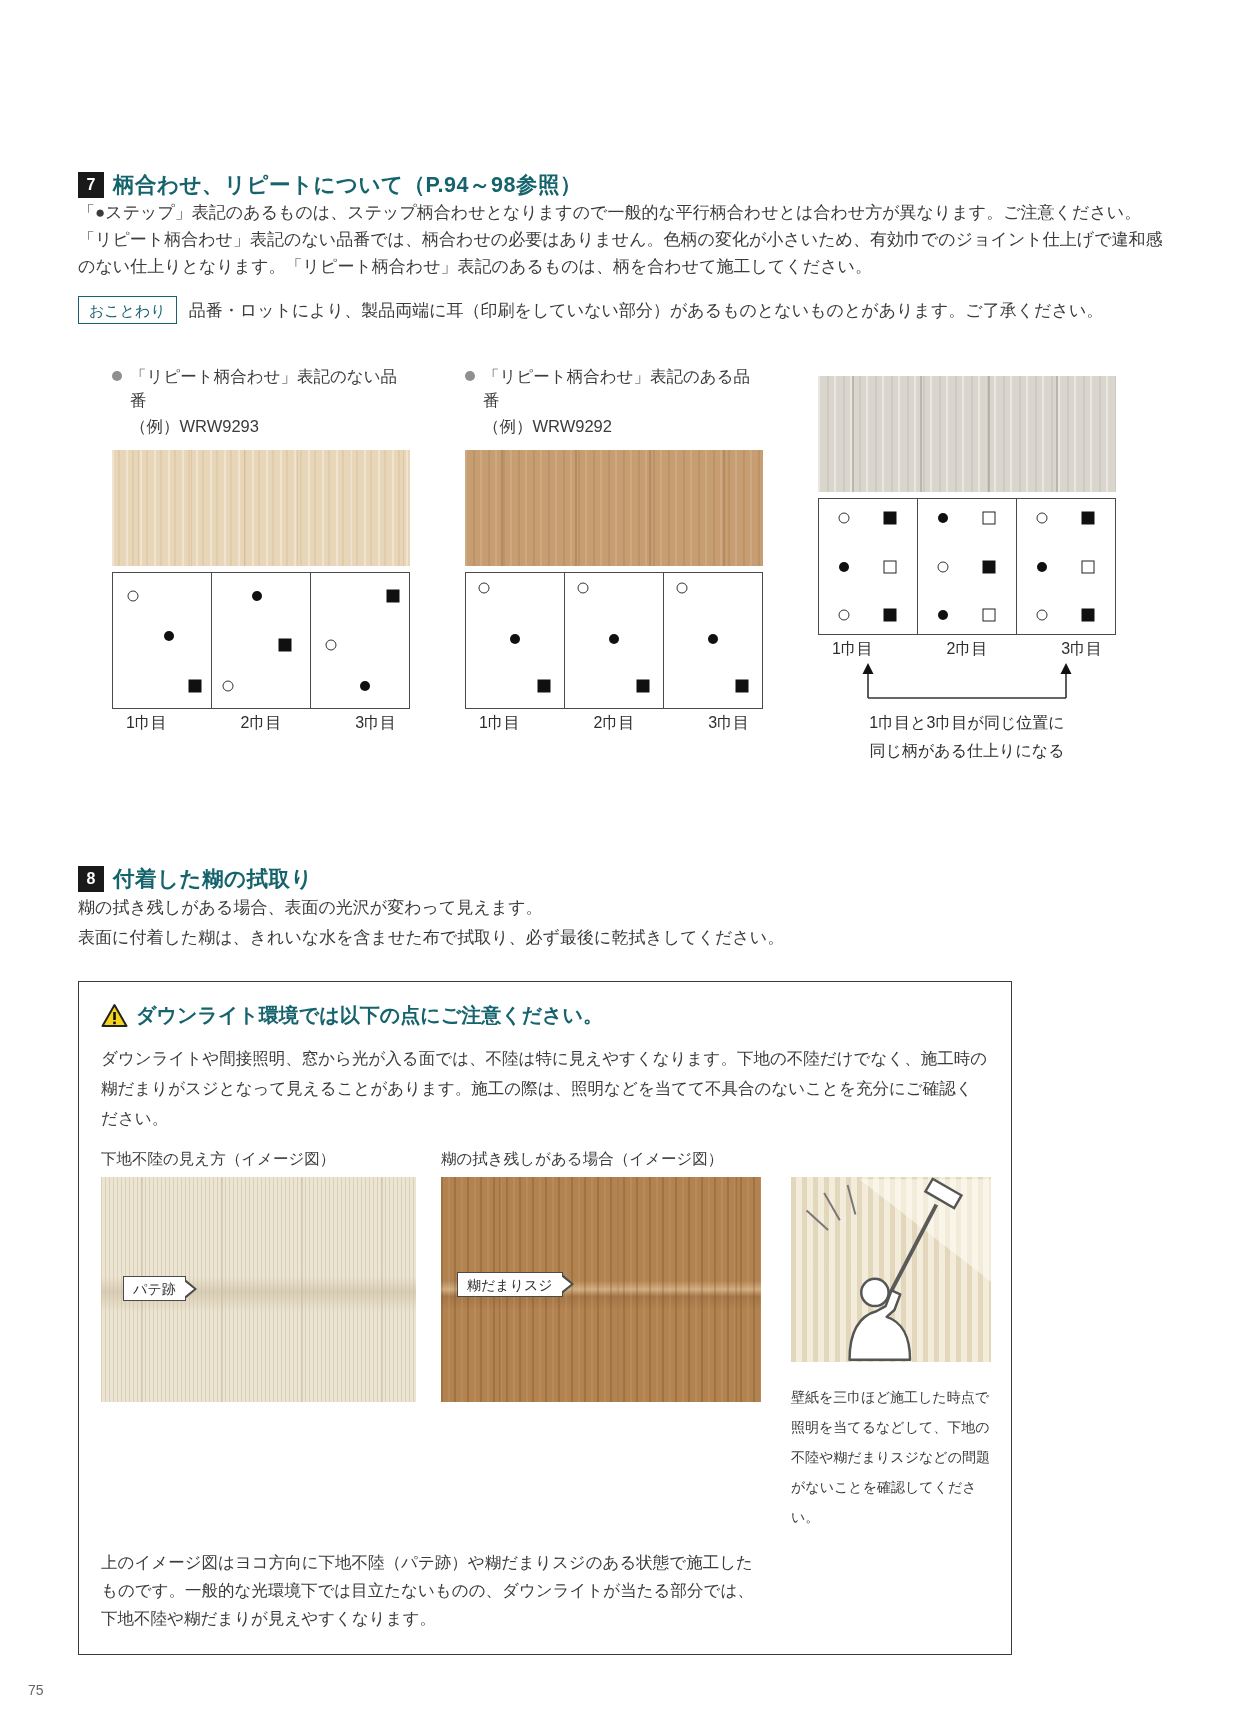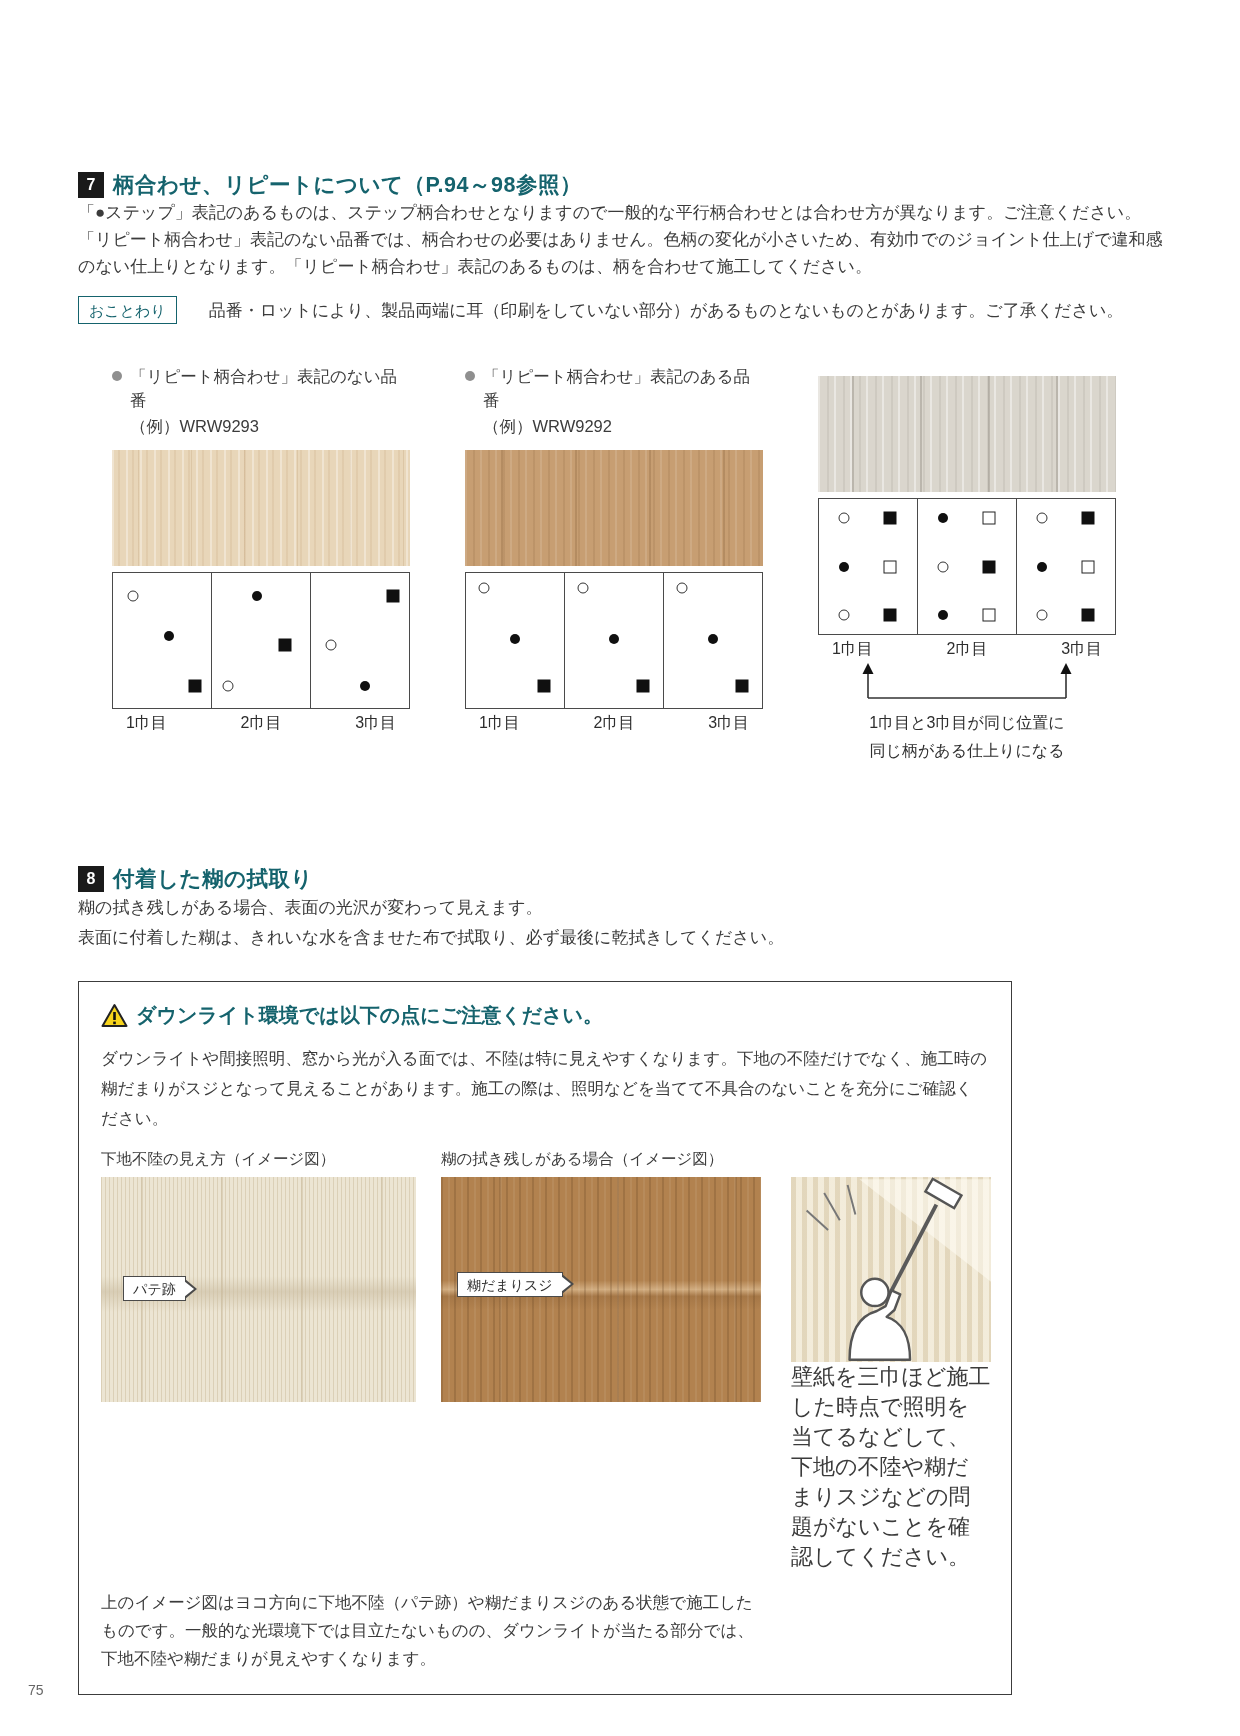--- a/index.html
+++ b/index.html
@@ -15,21 +15,21 @@
   .sec7{margin-top:170px;}
   .sec8{margin-top:100px;}
 
   p.body{margin:0;font-size:17px;line-height:27px;color:#3b3b3b;}
   .after-head{margin-top:12px;}
   .spaced{margin-top:26px;}
 
   .note-row{display:flex;align-items:center;gap:12px;margin-top:16px;}
   .note-badge{display:inline-block;border:1.5px solid #15636d;color:#15636d;
     font-size:15px;line-height:1;padding:6px 10px 5px;white-space:nowrap;}
-  .note-text{font-size:17px;color:#3b3b3b;margin-left:20px;}
+  .note-text{font-size:17px;color:#3b3b3b;}
 
   
   .examples{display:flex;gap:21px;margin-top:40px;width:940px;}
   .example-col{width:298px;flex:0 0 auto;padding-left:34px;}
   .ex-head{display:flex;gap:8px;font-size:16.5px;line-height:24px;color:#3b3b3b;}
   .bullet{width:10px;height:10px;border-radius:50%;background:#8f8f8f;margin-top:7px;flex:0 0 auto;}
   .ex-code{margin-top:2px;}
 
   .swatch{margin-top:12px;height:116px;}
   .swatch-cream{background-color:#e8d6b9;background-image:
@@ -89,21 +89,21 @@
   .callout{position:absolute;background:#fff;border:1.5px solid #4a4a4a;color:#2e2e2e;
     font-size:14px;line-height:1;padding:5px 9px 4px;white-space:nowrap;}
   .callout::before{content:"";position:absolute;right:-12px;top:50%;transform:translateY(-50%);
     border-left:12px solid #4a4a4a;border-top:10px solid transparent;border-bottom:10px solid transparent;}
   .callout::after{content:"";position:absolute;right:-9px;top:50%;transform:translateY(-50%);
     border-left:10px solid #fff;border-top:8px solid transparent;border-bottom:8px solid transparent;}
   .callout-left{left:7%;top:44%;}
   .callout-mid{left:5%;top:42%;}
 
   .bottom-text{margin:16px 0 0;width:660px;font-size:16.5px;line-height:28px;color:#3b3b3b;}
-  .right-text{margin:0 0 0;font-size:22px;line-height:30px;color:#3b3b3b;}
+  .right-text{margin:20px 0 0;font-size:14px;line-height:30px;color:#3b3b3b;}
 
   .page-num{position:absolute;left:28px;top:1682px;font-size:14px;color:#666;}
 </style>
 </head>
 <body>
 
 <div class="page">
   <div class="content">
 
     <div class="sec-head sec7">

